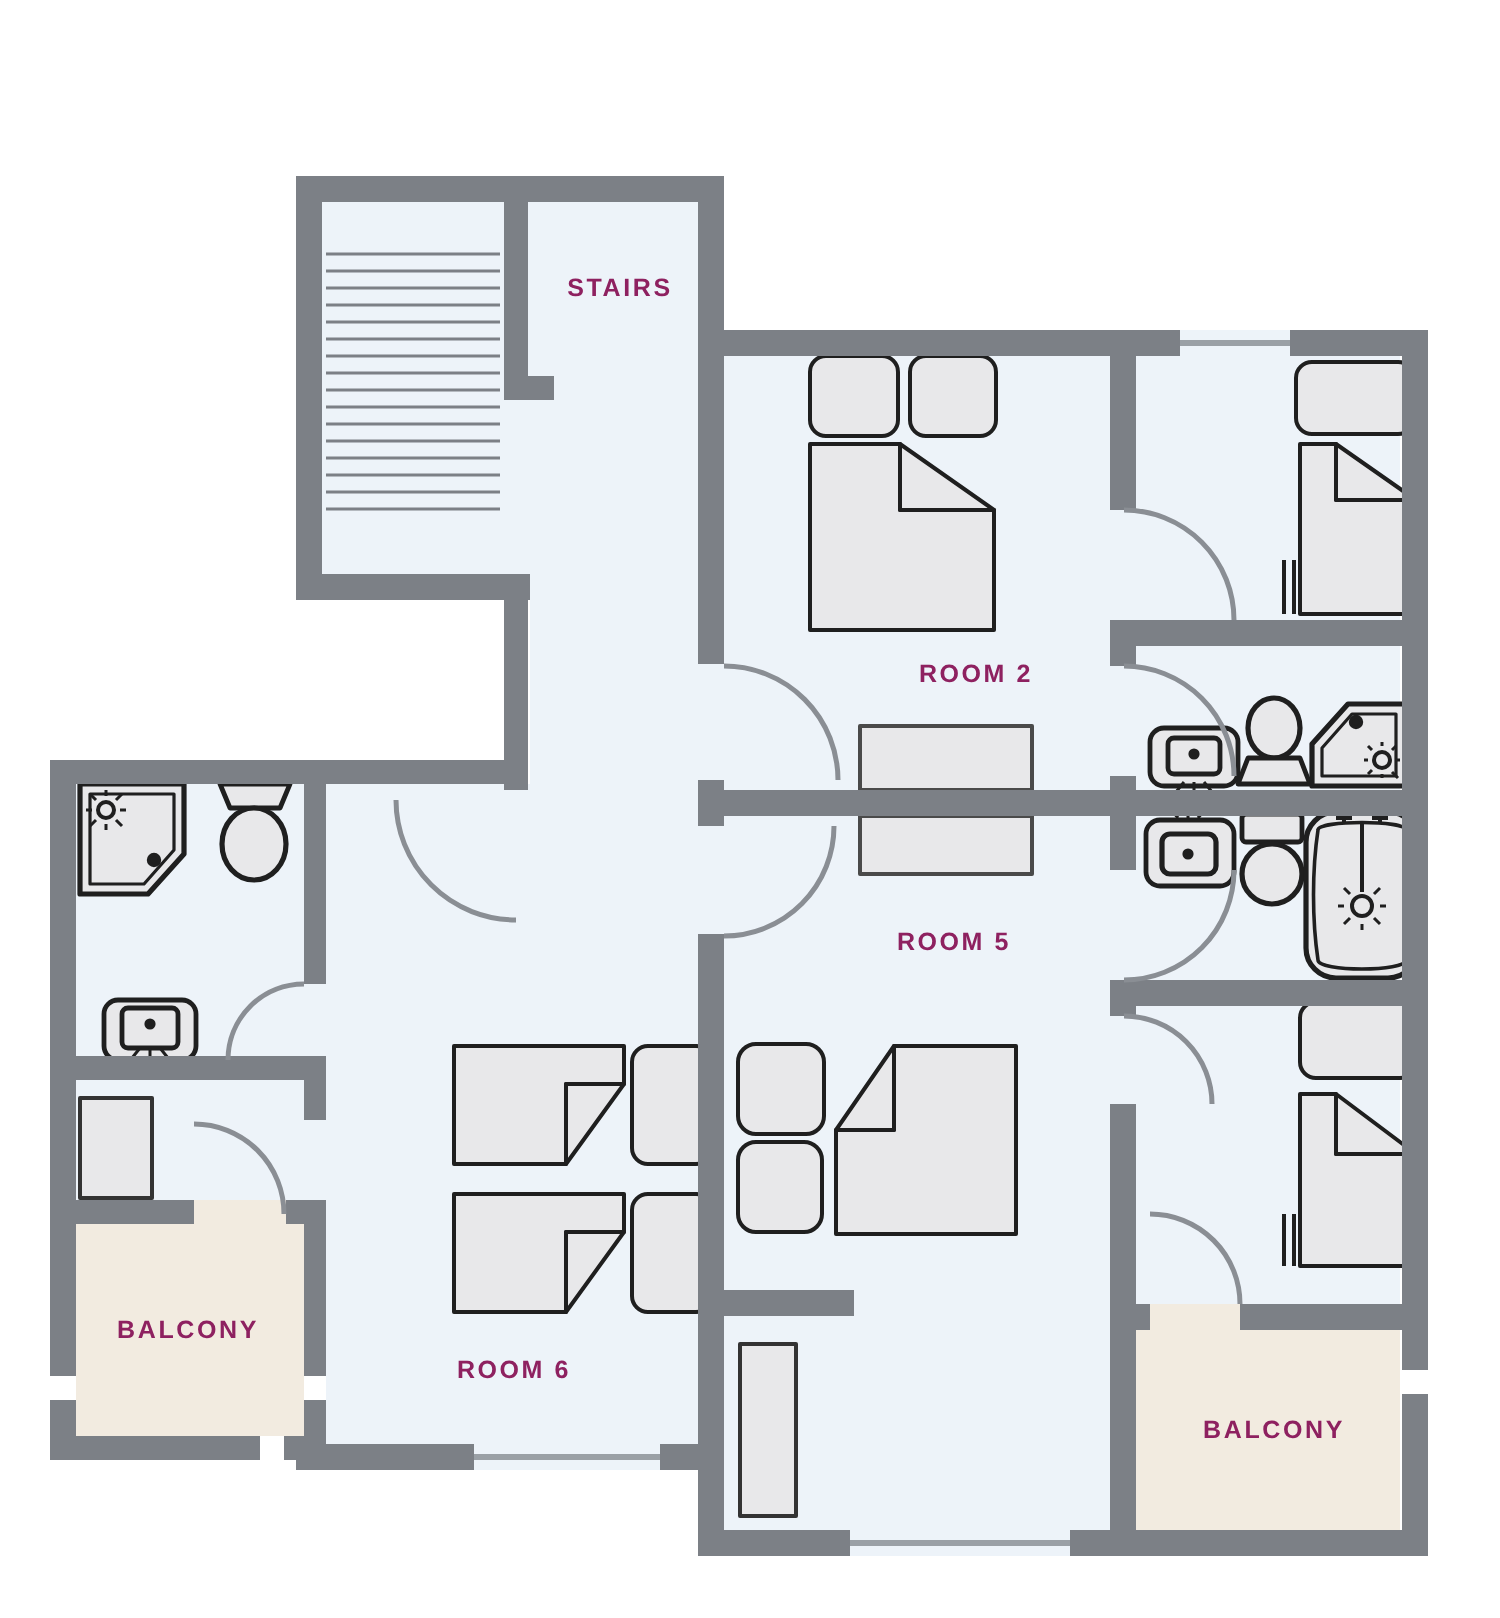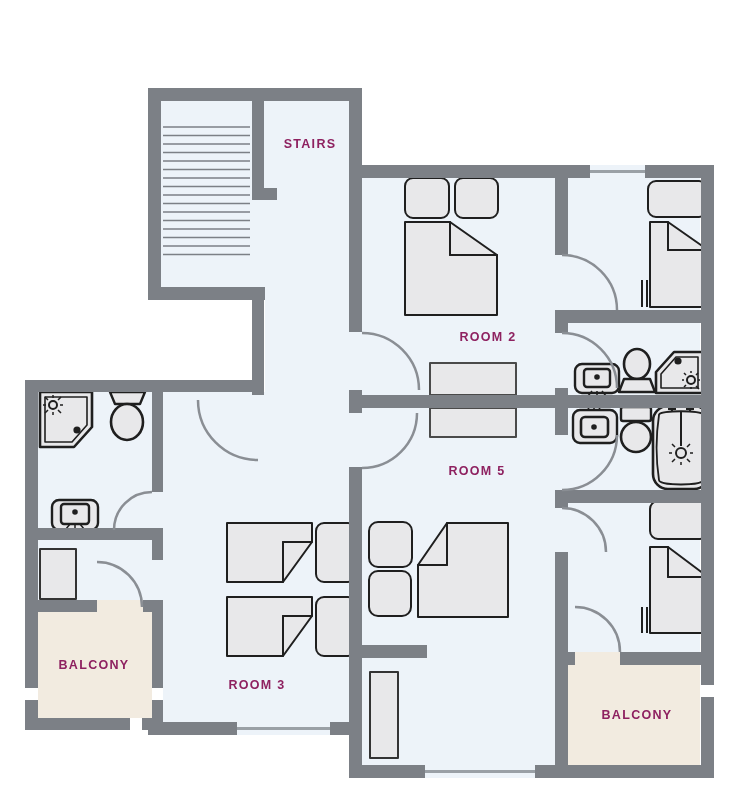--- a/index.html
+++ b/index.html
@@ -236,16 +236,16 @@
       <path d="M562 333 A55 55 0 0 1 617 388"></path>
       <path d="M617 435 A55 55 0 0 1 562 490"></path>
       <path d="M562 508 A44 44 0 0 1 606 552"></path>
       <path d="M575 607 A45 45 0 0 1 620 652"></path>
     </g>
   </svg>
 
   <div class="plan-label" style="left:255px;top:137px;text-align:center;">STAIRS</div>
   <div class="plan-label" style="left:433px;top:330px;">ROOM 2</div>
   <div class="plan-label" style="left:422px;top:464px;">ROOM 5</div>
-  <div class="plan-label" style="left:202px;top:678px;">ROOM 3</div>
+  <div class="plan-label" style="left:202px;top:678px;">ROOM 6</div>
   <div class="plan-label" style="left:39px;top:658px;">BALCONY</div>
   <div class="plan-label" style="left:582px;top:708px;">BALCONY</div>
 </div>
 
 </body></html>

